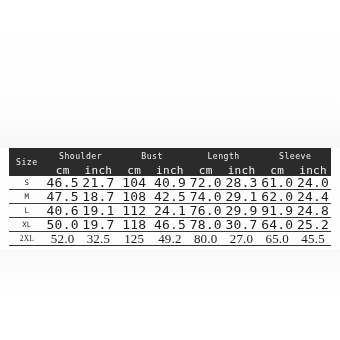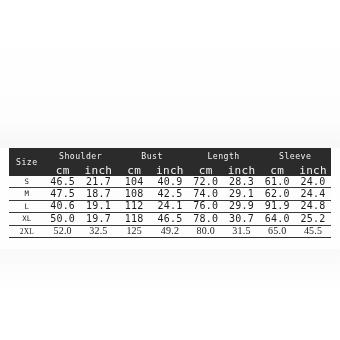--- a/index.html
+++ b/index.html
@@ -81,21 +81,21 @@
 
   
   tbody td {
     height: 11.4px;
     padding: 0;
     text-align: center;
     vertical-align: middle;
     color: #1b1b1b;
     background: #fdfdfd;
     border-bottom: 1px solid #3a3a3a;
-    font-size: 10px;
+    font-size: 13px;
     letter-spacing: 0.2px;
   }
   tbody tr:last-child td {
     border-bottom: 1.4px solid #2f2f2f;
     font-family: Liberation Serif, serif;
   }
   tbody td.size-cell {
     font-size: 7.4px;
   }
 
@@ -175,21 +175,21 @@
           <td>64.0</td>
           <td>25.2</td>
         </tr>
         <tr>
           <td class="size-cell">2XL</td>
           <td>52.0</td>
           <td>32.5</td>
           <td>125</td>
           <td>49.2</td>
           <td>80.0</td>
-          <td>31.5</td>
+          <td>27.0</td>
           <td>65.0</td>
           <td>45.5</td>
         </tr>
       </tbody>
     </table>
   </div>
 
 </div>
 
 </body></html>

